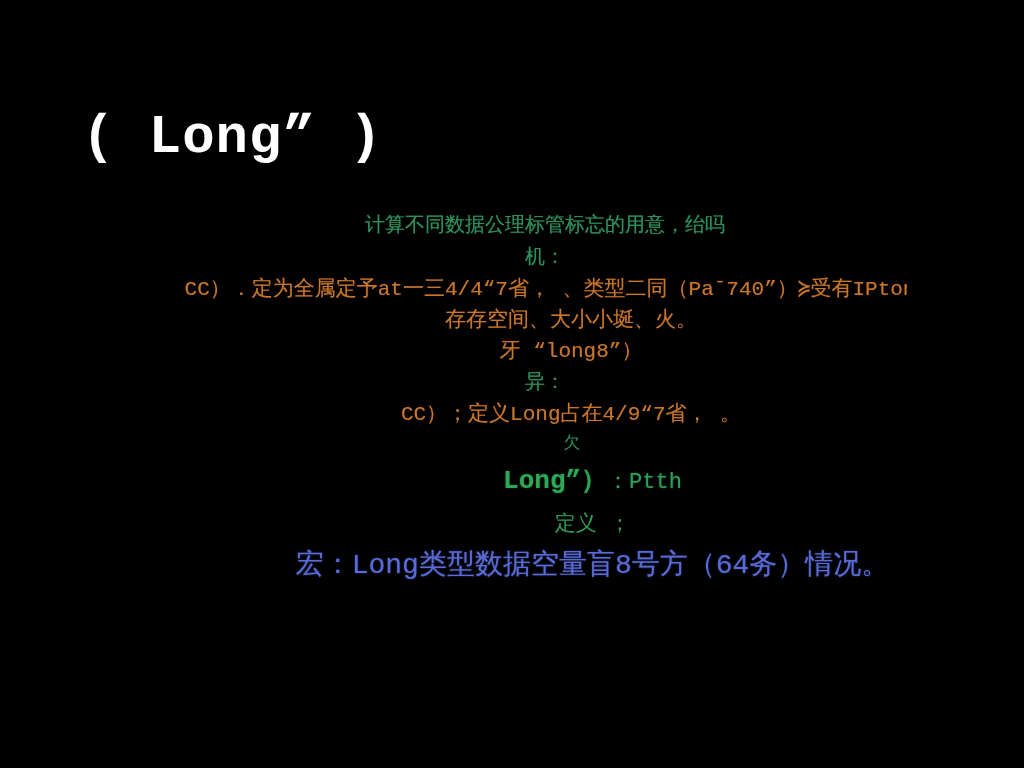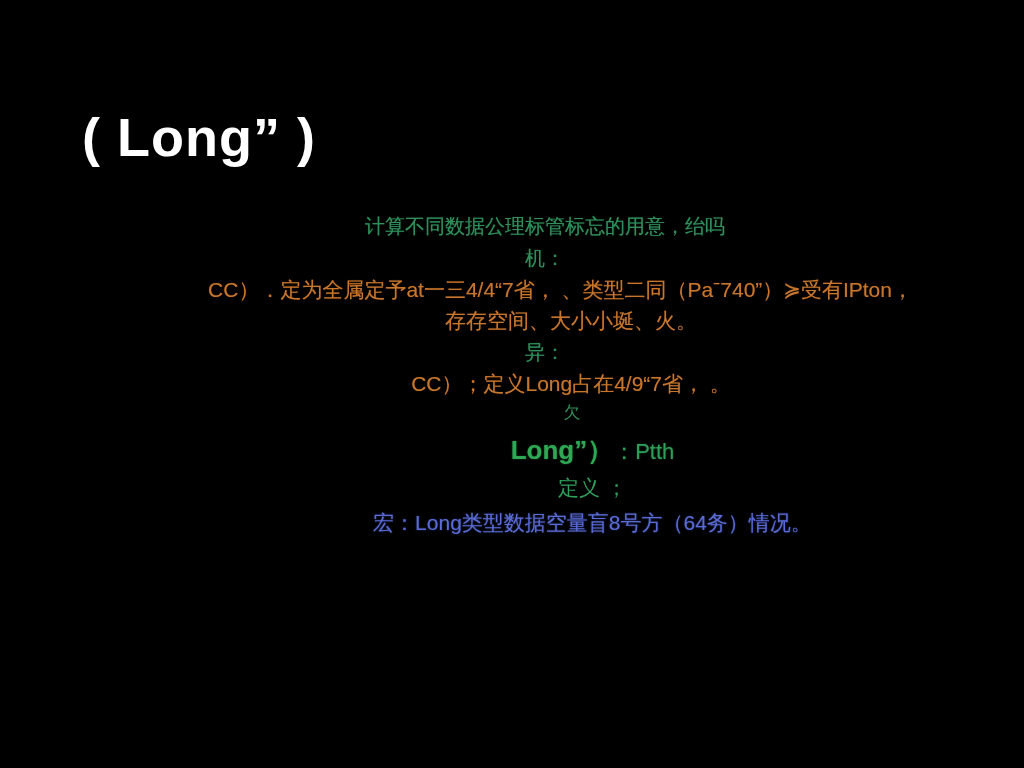--- a/index.html
+++ b/index.html
@@ -6,21 +6,21 @@
     margin: 0;
     padding: 0;
     background: #000000;
   }
   #slide {
     position: relative;
     width: 907px;
     height: 768px;
     background: #000000;
     overflow: hidden;
-    font-family: Liberation Sans, sans-serif;
+    font-family: Liberation Mono, monospace;
     -webkit-font-smoothing: antialiased;
   }
 
   
   #title {
     position: absolute;
     left: 82px;
     top: 108px;
     font-size: 54px;
     font-weight: bold;
@@ -83,27 +83,27 @@
     font-size: 22px;
     font-weight: normal;
     color: #2f9e5a;
     margin-top: 15px;
   }
   
   .l3 {
     color: #2f9e5a;
     font-size: 21px;
     line-height: 34px;
-    margin: 0;
+    margin: 6px;
     padding-left: 95px;
   }
   
   .l3b {
     color: #5a6bd8;
-    font-size: 21px;
+    font-size: 28px;
     line-height: 36px;
     margin: 0;
     padding-left: 95px;
     text-shadow: 0 0 2px rgba(90,107,216,0.55);
   }
   .gap-sm { height: 4px; }
 </style>
 </head>
 <body>
 
@@ -112,20 +112,21 @@
   <div id="title">( Long” )</div>
 
   <div id="body-block">
 
     <p class="line l1">计算不同数据公理标管标忘的用意，绐吗
 机：</p>
 
     <p class="line l2">CC）．定为全属定予at一三4/4“7省， 、类型二同（Paˉ740”）≽受有IPton，及
 存存空间、大小小埏、火。</p>
 
+    <p class="line l2">牙 “long8”）</p>
 
     <p class="line l1">异：</p>
 
     <p class="line l2">CC）；定义Long占在4/9“7省， 。</p>
 
     <p class="line l2gs">欠</p>
 
     <div class="gap-sm"></div>
 
     <p class="line l3head"><span>Long”）</span><span class="tail">：Ptth</span></p>

